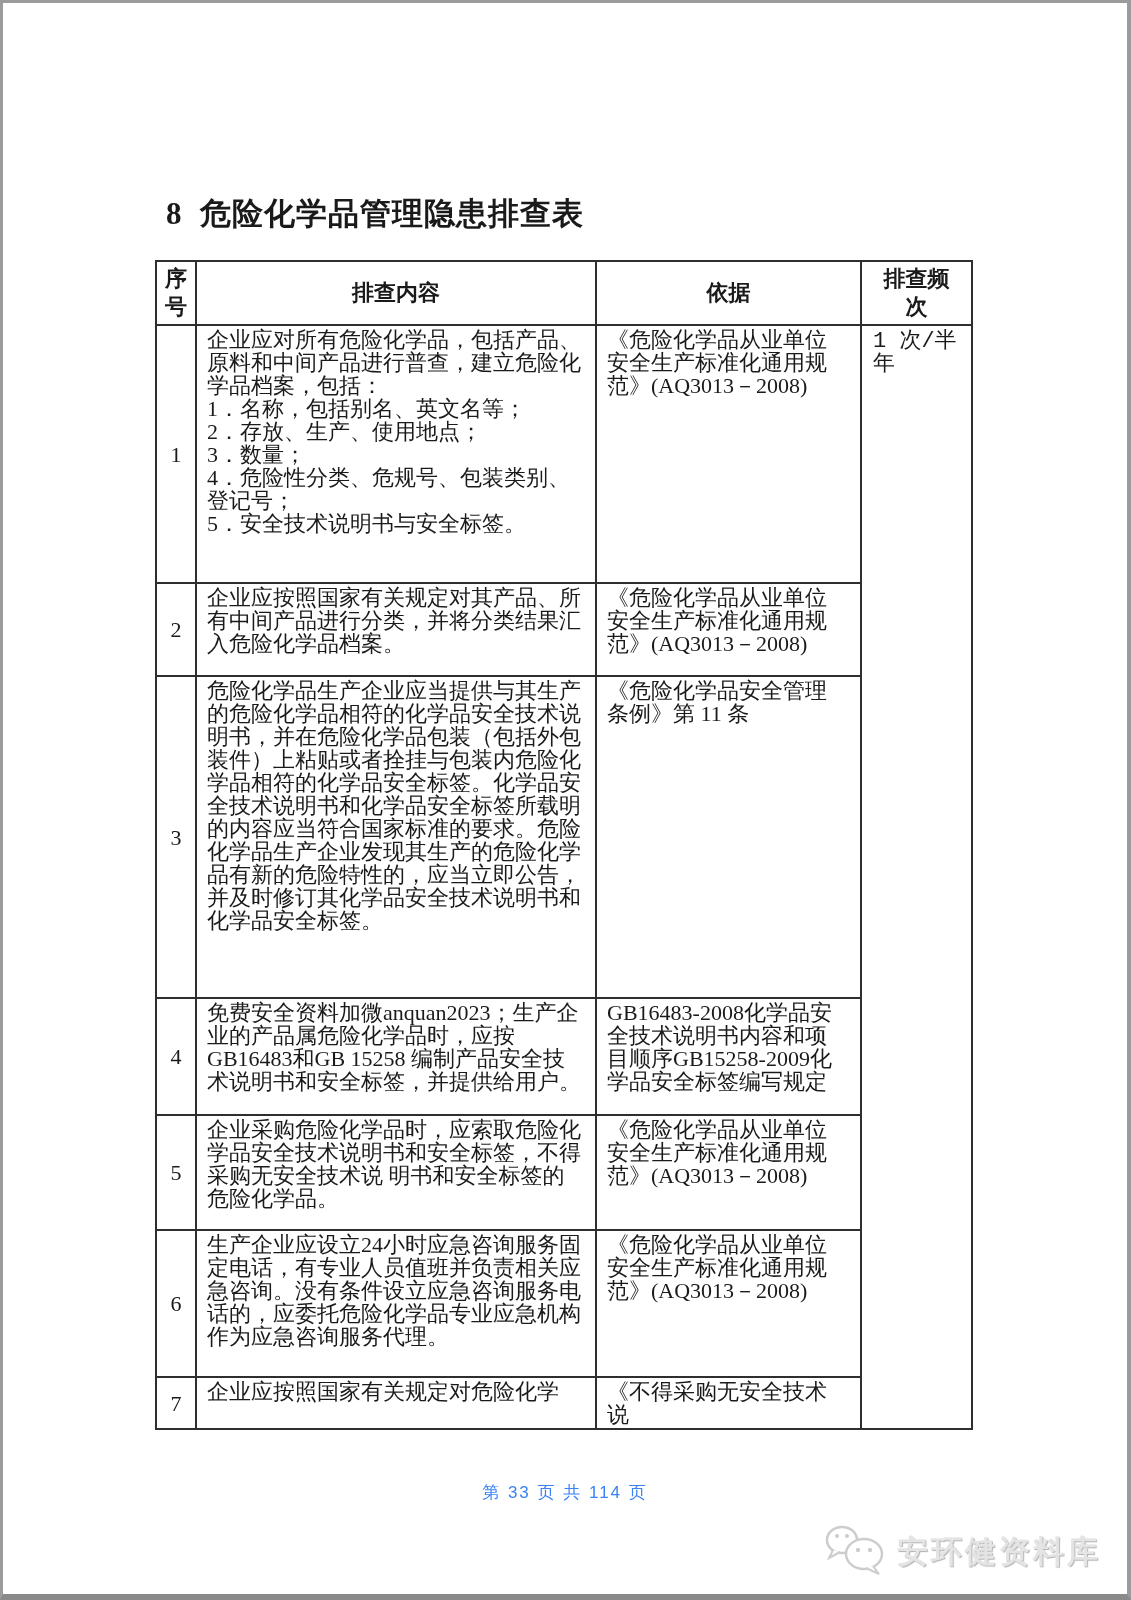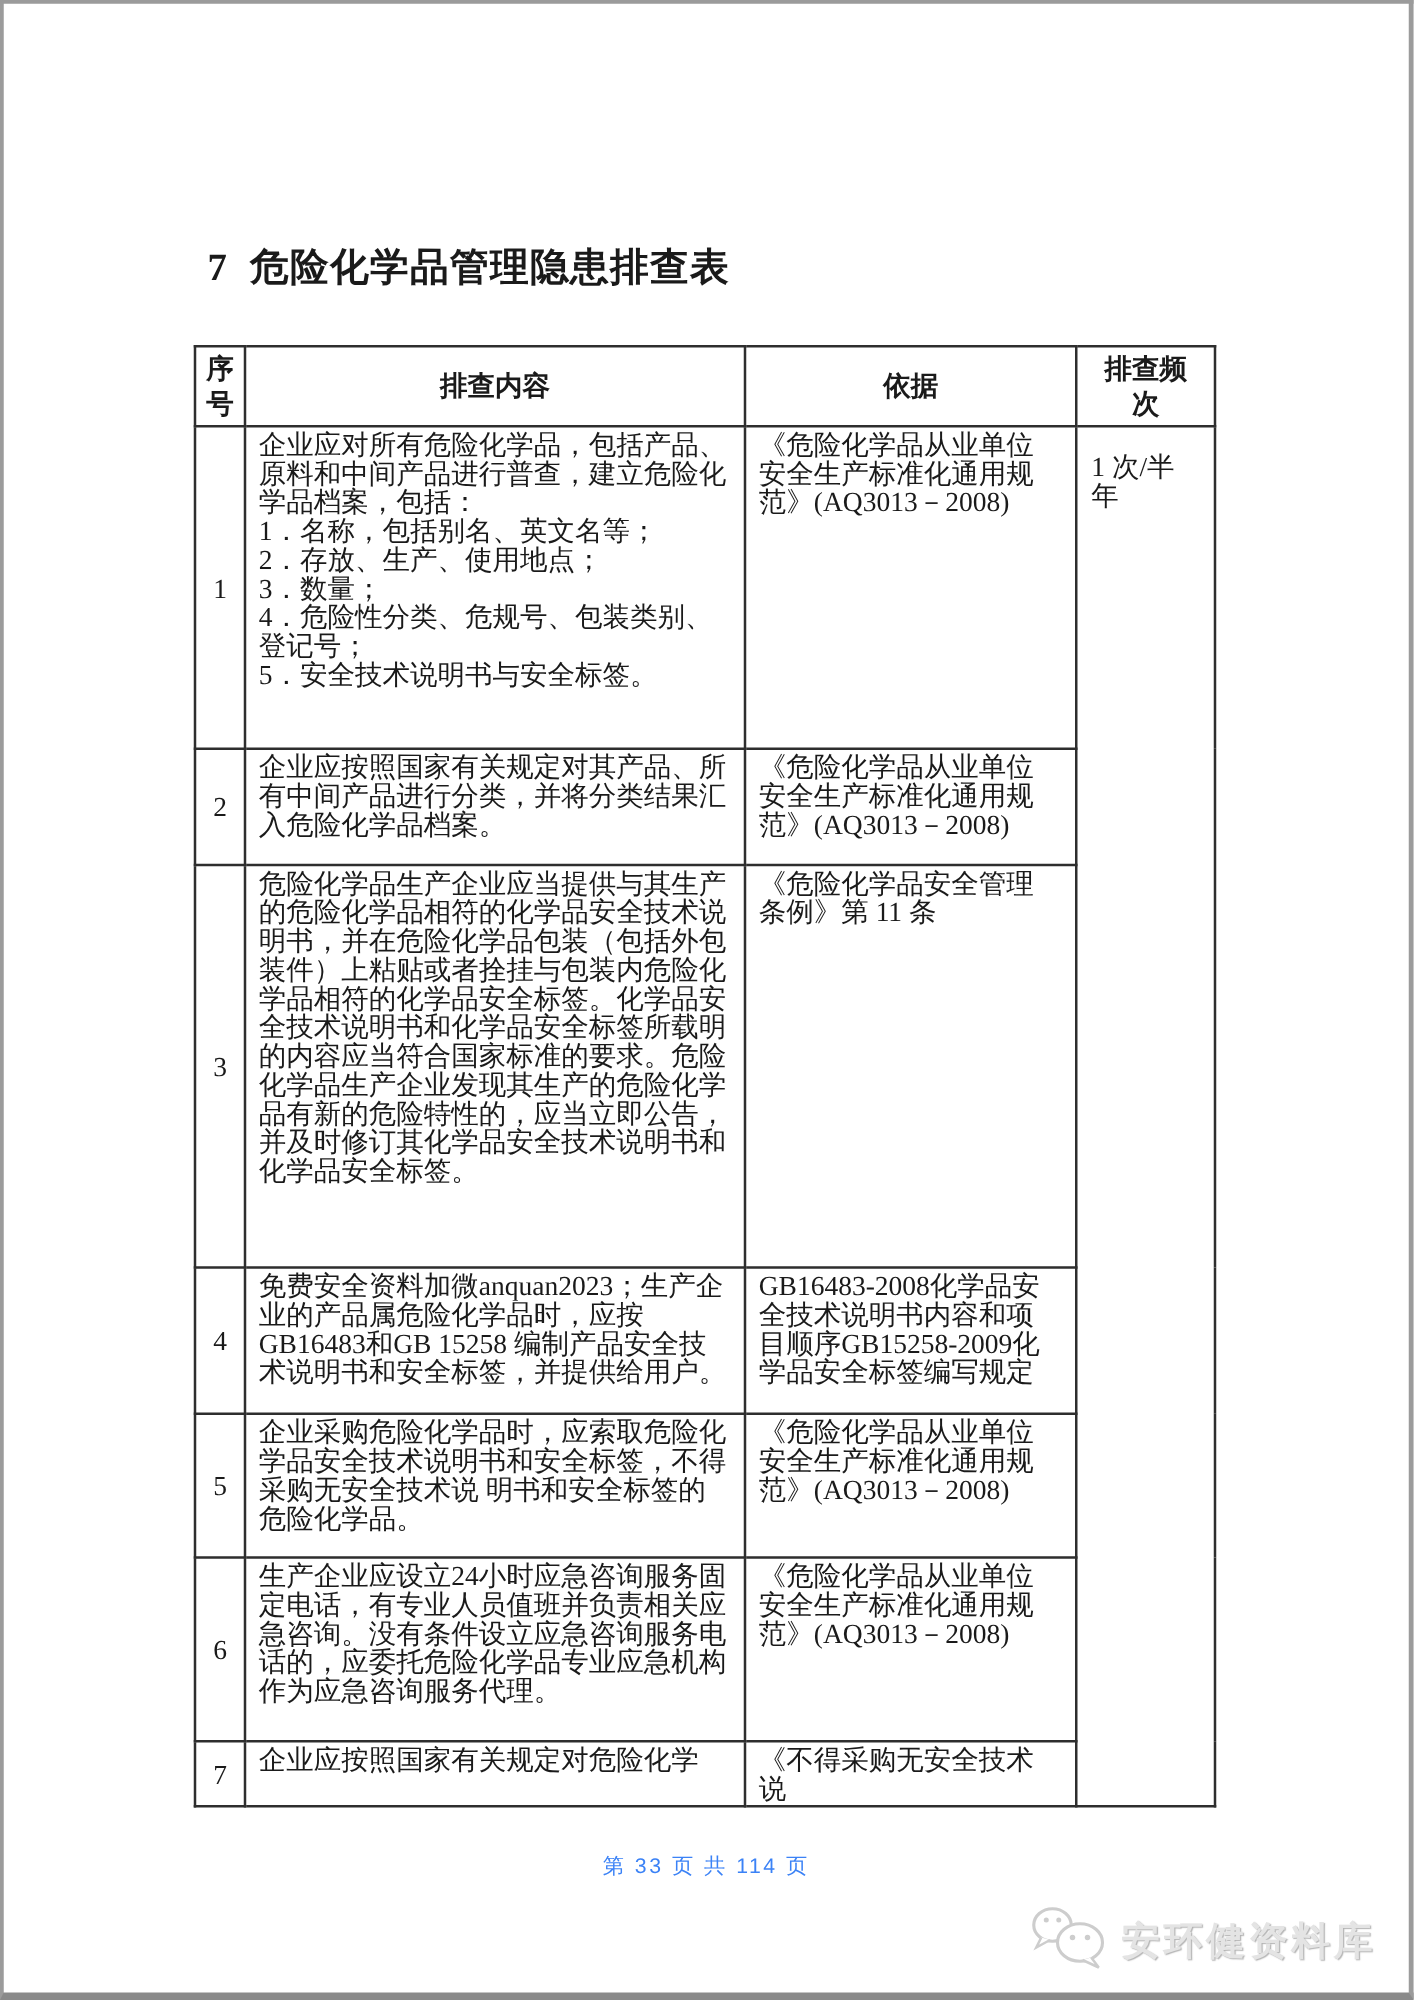--- a/index.html
+++ b/index.html
@@ -15,21 +15,21 @@
     font-family:"Liberation Serif","DejaVu Serif",serif;
     color:#1a1a1a;
     overflow:hidden;
   }
   .doc-title{
     position:absolute;left:163px;top:190px;
     font-size:31px;font-weight:bold;letter-spacing:1px;
     white-space:pre;
   }
   .tbl{
-    position:absolute;left:152px;top:273px;
+    position:absolute;left:152px;top:257px;
     width:816px;border-collapse:collapse;table-layout:fixed;
   }
   .tbl th,.tbl td{
     border:2px solid #2e2e2e;
     font-size:22px;line-height:23px;
     vertical-align:top;
     white-space:pre-line;
     overflow:hidden;
     box-sizing:border-box;
   }
@@ -37,21 +37,21 @@
     font-weight:bold;text-align:center;vertical-align:middle;
     padding:2px 2px;height:64px;line-height:28px;
   }
   col.c-num{width:40px;}
   col.c-content{width:400px;}
   col.c-basis{width:265px;}
   col.c-freq{width:111px;}
   td.num{text-align:center;vertical-align:middle;padding:0;}
   td.content{padding:2px 10px;}
   td.basis{padding:2px 16px 2px 10px;}
-  td.freq{padding:20px 11px;vertical-align:top;}
+  td.freq{padding:4px 11px;vertical-align:top;font-family:Liberation Mono, monospace;}
   .footer{
     position:absolute;left:0;top:1478px;width:100%;
     text-align:center;
     font-family:"Liberation Sans","DejaVu Sans",sans-serif;
     font-size:17px;color:#3b82f6;letter-spacing:2px;
   }
   .watermark{
     position:absolute;right:26px;top:1520px;
     display:flex;align-items:center;gap:8px;
   }
@@ -59,21 +59,21 @@
     font-size:31px;font-weight:bold;letter-spacing:3px;
     color:#e4e4e4;
     text-shadow:1px 1px 1px #b2b2b2,-1px -1px 0 #ffffff;
   }
 </style>
 </head>
 <body>
 
 <div class="page">
 
-  <div class="doc-title">7  危险化学品管理隐患排查表</div>
+  <div class="doc-title">8  危险化学品管理隐患排查表</div>
 
   <table class="tbl">
     <colgroup>
       <col class="c-num">
         <col class="c-content">
         <col class="c-basis">
         <col class="c-freq">
     </colgroup>
     <tbody>
         <tr>

